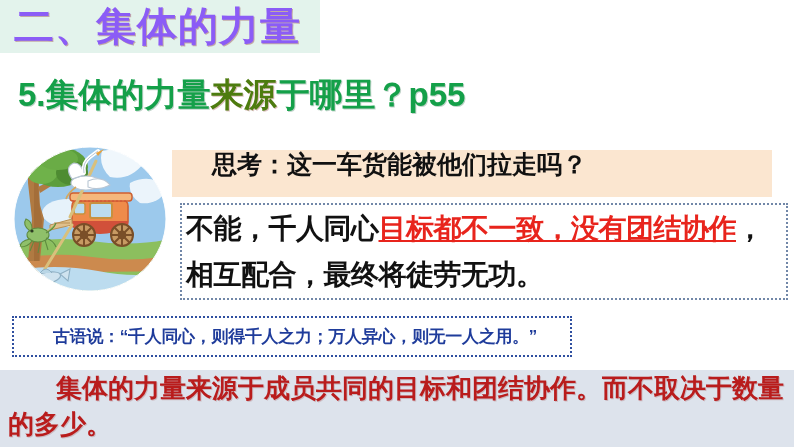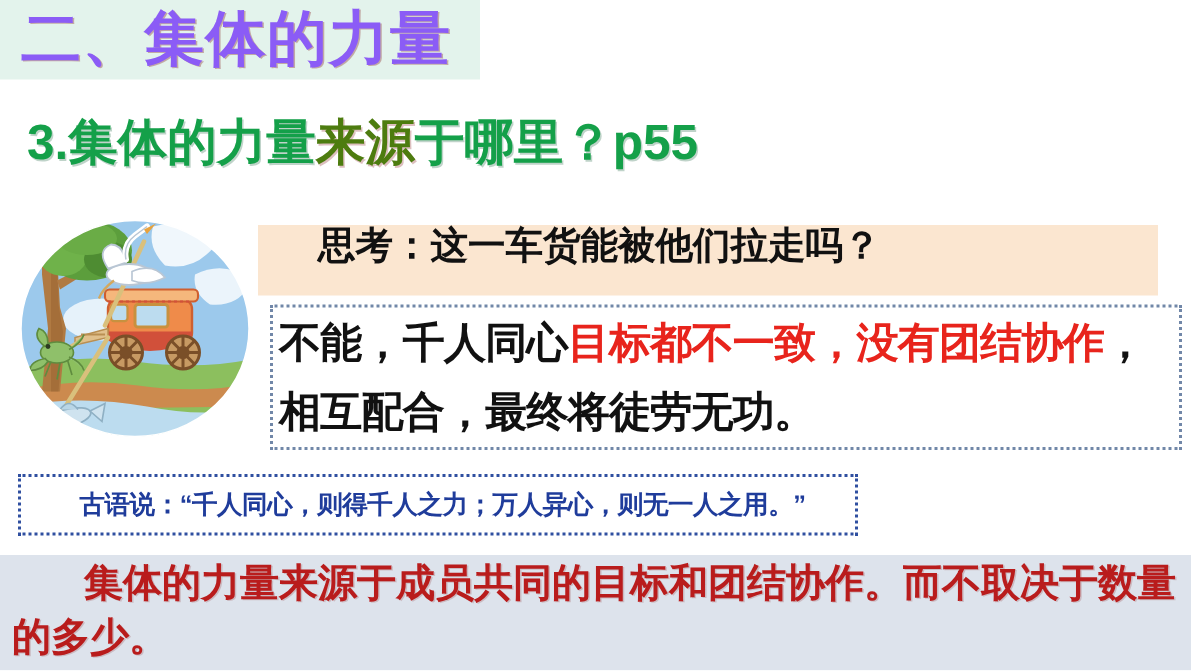--- a/index.html
+++ b/index.html
@@ -109,21 +109,21 @@
     position: absolute;
     left: 186px;
     top: 206px;
     width: 600px;
     font-size: 28px;
     font-weight: bold;
     color: #111111;
     line-height: 46px;
     letter-spacing: -0.5px;
   }
-  .answer-text .hl-red { color: #e8241c; }
+  .answer-text .hl-red { color: #e8241c; text-decoration: underline; }
 
   
   .idiom-box {
     position: absolute;
     left: 12px;
     top: 316px;
     width: 560px;
     height: 41px;
     border: 2px dotted #2f4fa0;
     background: #ffffff;
@@ -166,21 +166,21 @@
 </style>
 </head>
 <body>
 
 <div class="slide">
 
   <div class="section-title-bar"></div>
   <div class="section-title-text">二、集体的力量</div>
 
   <div class="q-heading">
-    <span>3.集体的力量</span><span class="hl-red">来源</span><span>于哪里？p55</span>
+    <span>5.集体的力量</span><span class="hl-red">来源</span><span>于哪里？p55</span>
   </div>
 
   <div class="illustration">
     <svg viewBox="0 0 160 152" xmlns="http://www.w3.org/2000/svg">
       <defs>
         <clipPath id="ovalClip">
           <ellipse cx="80" cy="76" rx="76" ry="72"></ellipse>
         </clipPath>
       </defs>
       <g clip-path="url(#ovalClip)">

